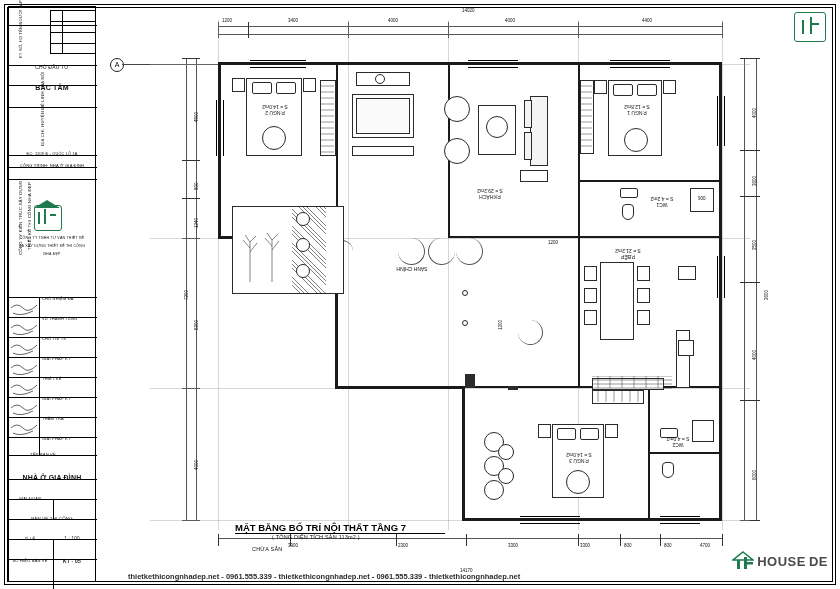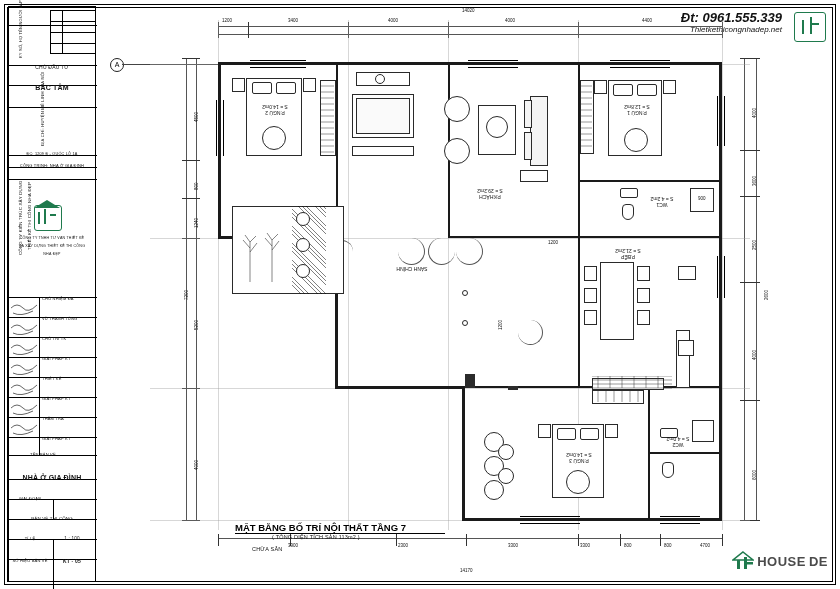--- a/index.html
+++ b/index.html
@@ -133,24 +133,20 @@
         <path d="M5 73 q8 4 20 -2"></path>
       <path d="M3 88 q6 -6 12 0 q5 6 14 -3"></path>
         <path d="M5 93 q8 4 20 -2"></path>
       <path d="M3 108 q6 -6 12 0 q5 6 14 -3"></path>
         <path d="M5 113 q8 4 20 -2"></path>
       <path d="M3 128 q6 -6 12 0 q5 6 14 -3"></path>
         <path d="M5 133 q8 4 20 -2"></path>
     </g>
   </svg>
 
-  <div class="phonetop" style="right:58px;top:10px;">
-    <div class="p1">Đt: 0961.555.339</div>
-    <div class="p2">Thietkethicongnhadep.net</div>
-  </div>
   <div class="logo-box" style="right:14px;top:12px;width:30px;height:28px;"></div>
   <div style="position:absolute;right:36px;top:20px;width:2px;height:14px;background:#1f7a4d;"></div>
   <div style="position:absolute;right:28px;top:17px;width:2px;height:17px;background:#1f7a4d;"></div>
   <div style="position:absolute;right:21px;top:23px;width:7px;height:2px;background:#1f7a4d;"></div>
 
   <div class="dimline" style="left:218px;top:26px;width:504px;"></div>
   <div class="dimline" style="left:218px;top:34px;width:504px;"></div>
   <div class="tick" style="left:218px;top:22px;height:16px;"></div>
   <div class="tick" style="left:248px;top:22px;height:16px;"></div>
   <div class="tick" style="left:348px;top:22px;height:16px;"></div>
@@ -452,20 +448,21 @@
 
   <div class="dim" style="left:548px;top:240px;">1200</div>
   <div class="dim rot rotneg90" style="left:498px;top:330px;">1200</div>
   <div class="dim" style="left:698px;top:196px;">900</div>
 
   <div class="title" style="left:235px;top:522px;font-size:9.5px;">MẶT BẰNG BỐ TRÍ NỘI THẤT TẦNG 7</div>
   <div class="txt" style="left:272px;top:534px;font-size:5.5px;">( TỔNG DIỆN TÍCH SÀN 113m2 )</div>
   <div class="ln hln" style="left:235px;top:533px;width:210px;height:1px;background:#000;"></div>
   <div class="txt" style="left:252px;top:546px;font-size:5.5px;">CHỪA SÂN</div>
 
+  <div class="footer-wm" style="left:128px;bottom:8px;">thietkethicongnhadep.net - 0961.555.339 - thietkethicongnhadep.net - 0961.555.339 - thietkethicongnhadep.net</div>
 
   <div class="houselogo" style="right:12px;bottom:18px;align-items:center;">
     <svg width="22" height="20">
       <polygon points="11,1 21,9 1,9" fill="none" stroke="#1f7a4d" stroke-width="1.6"></polygon>
       <rect x="5" y="9" width="3" height="9" fill="#1f7a4d"></rect>
       <rect x="12" y="6" width="3" height="12" fill="#1f7a4d"></rect>
       <rect x="15" y="11" width="6" height="2.5" fill="#1f7a4d"></rect>
     </svg>
     <span class="hl-txt">HOUSE</span>
     <span class="hl-txt">DE</span>

